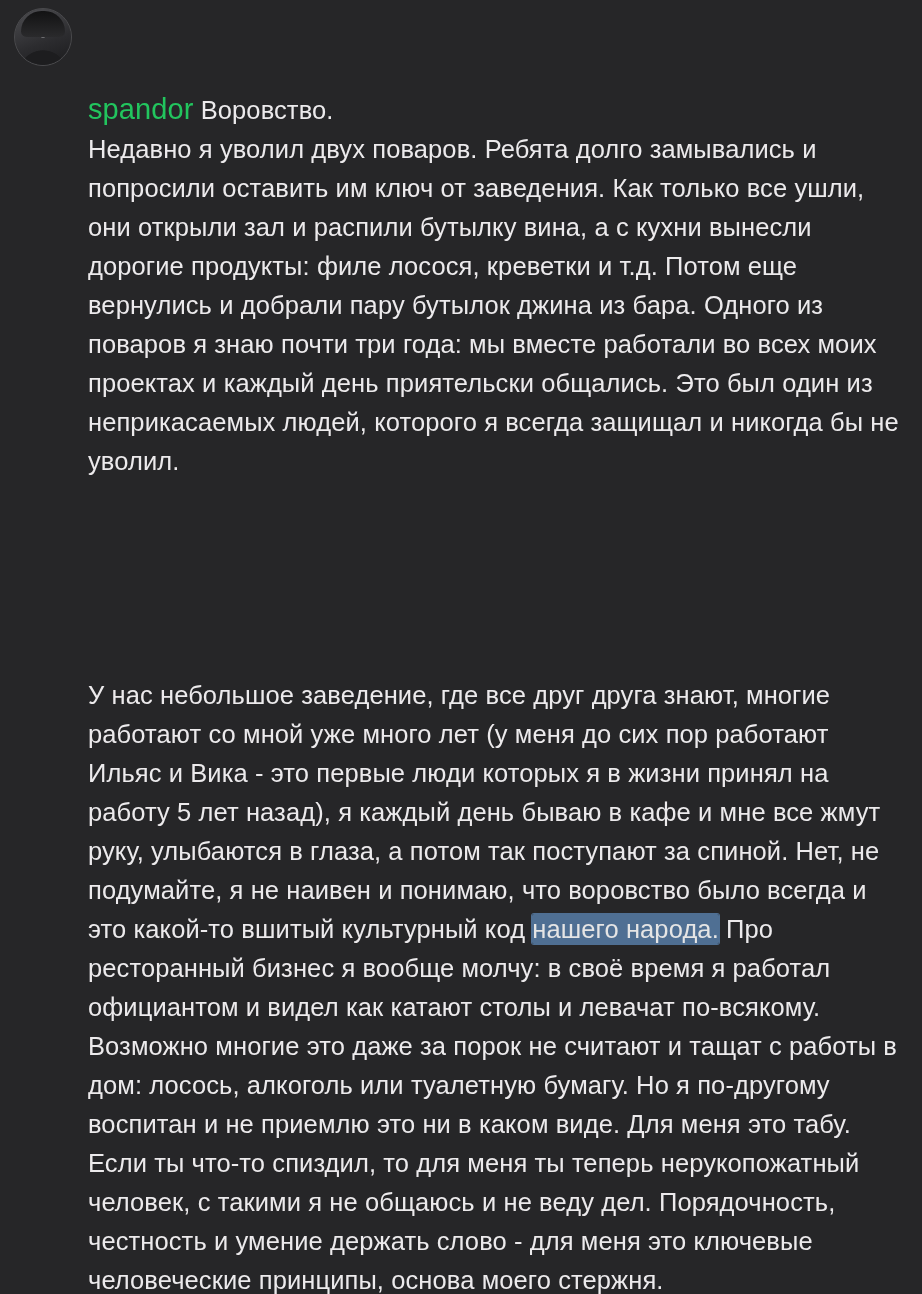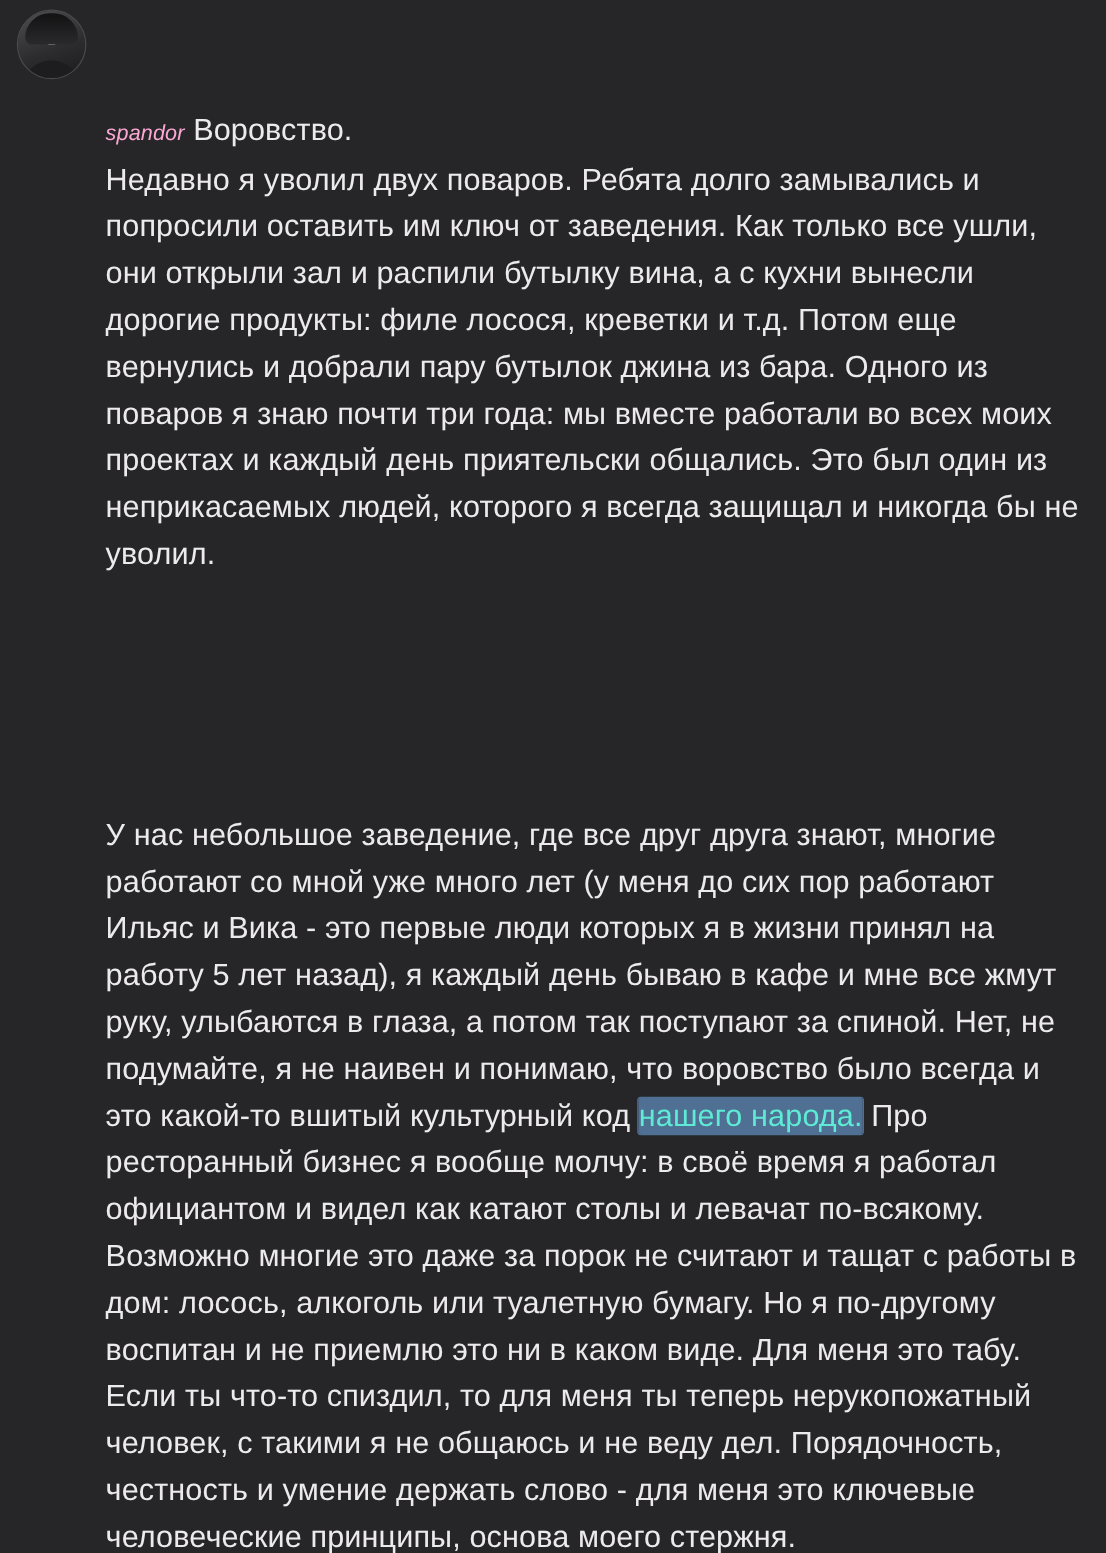--- a/index.html
+++ b/index.html
@@ -52,34 +52,33 @@
   }
   .body-text {
     font-size: 25.5px;
     line-height: 39px;
     letter-spacing: 0.1px;
     color: #eceaec;
     white-space: pre-wrap;
     word-wrap: break-word;
   }
   .author {
-    color: #f9a8d4;
-    font-size: 18px;
+    color: #22c55e;
+    font-size: 29px;
     line-height: 39px;
-    font-style: italic;
   }
   .para {
     margin: 0;
   }
   .gap {
     height: 39px;
   }
   .highlight {
     background: #4f6f93;
-    color: #5eead4;
+    color: #e5e5e5;
     border-radius: 2px;
     padding: 1px 0;
     box-shadow: 0 0 0 1px #4f6f93;
   }
 </style>
 </head>
 <body>
 
 <div class="post">
 

